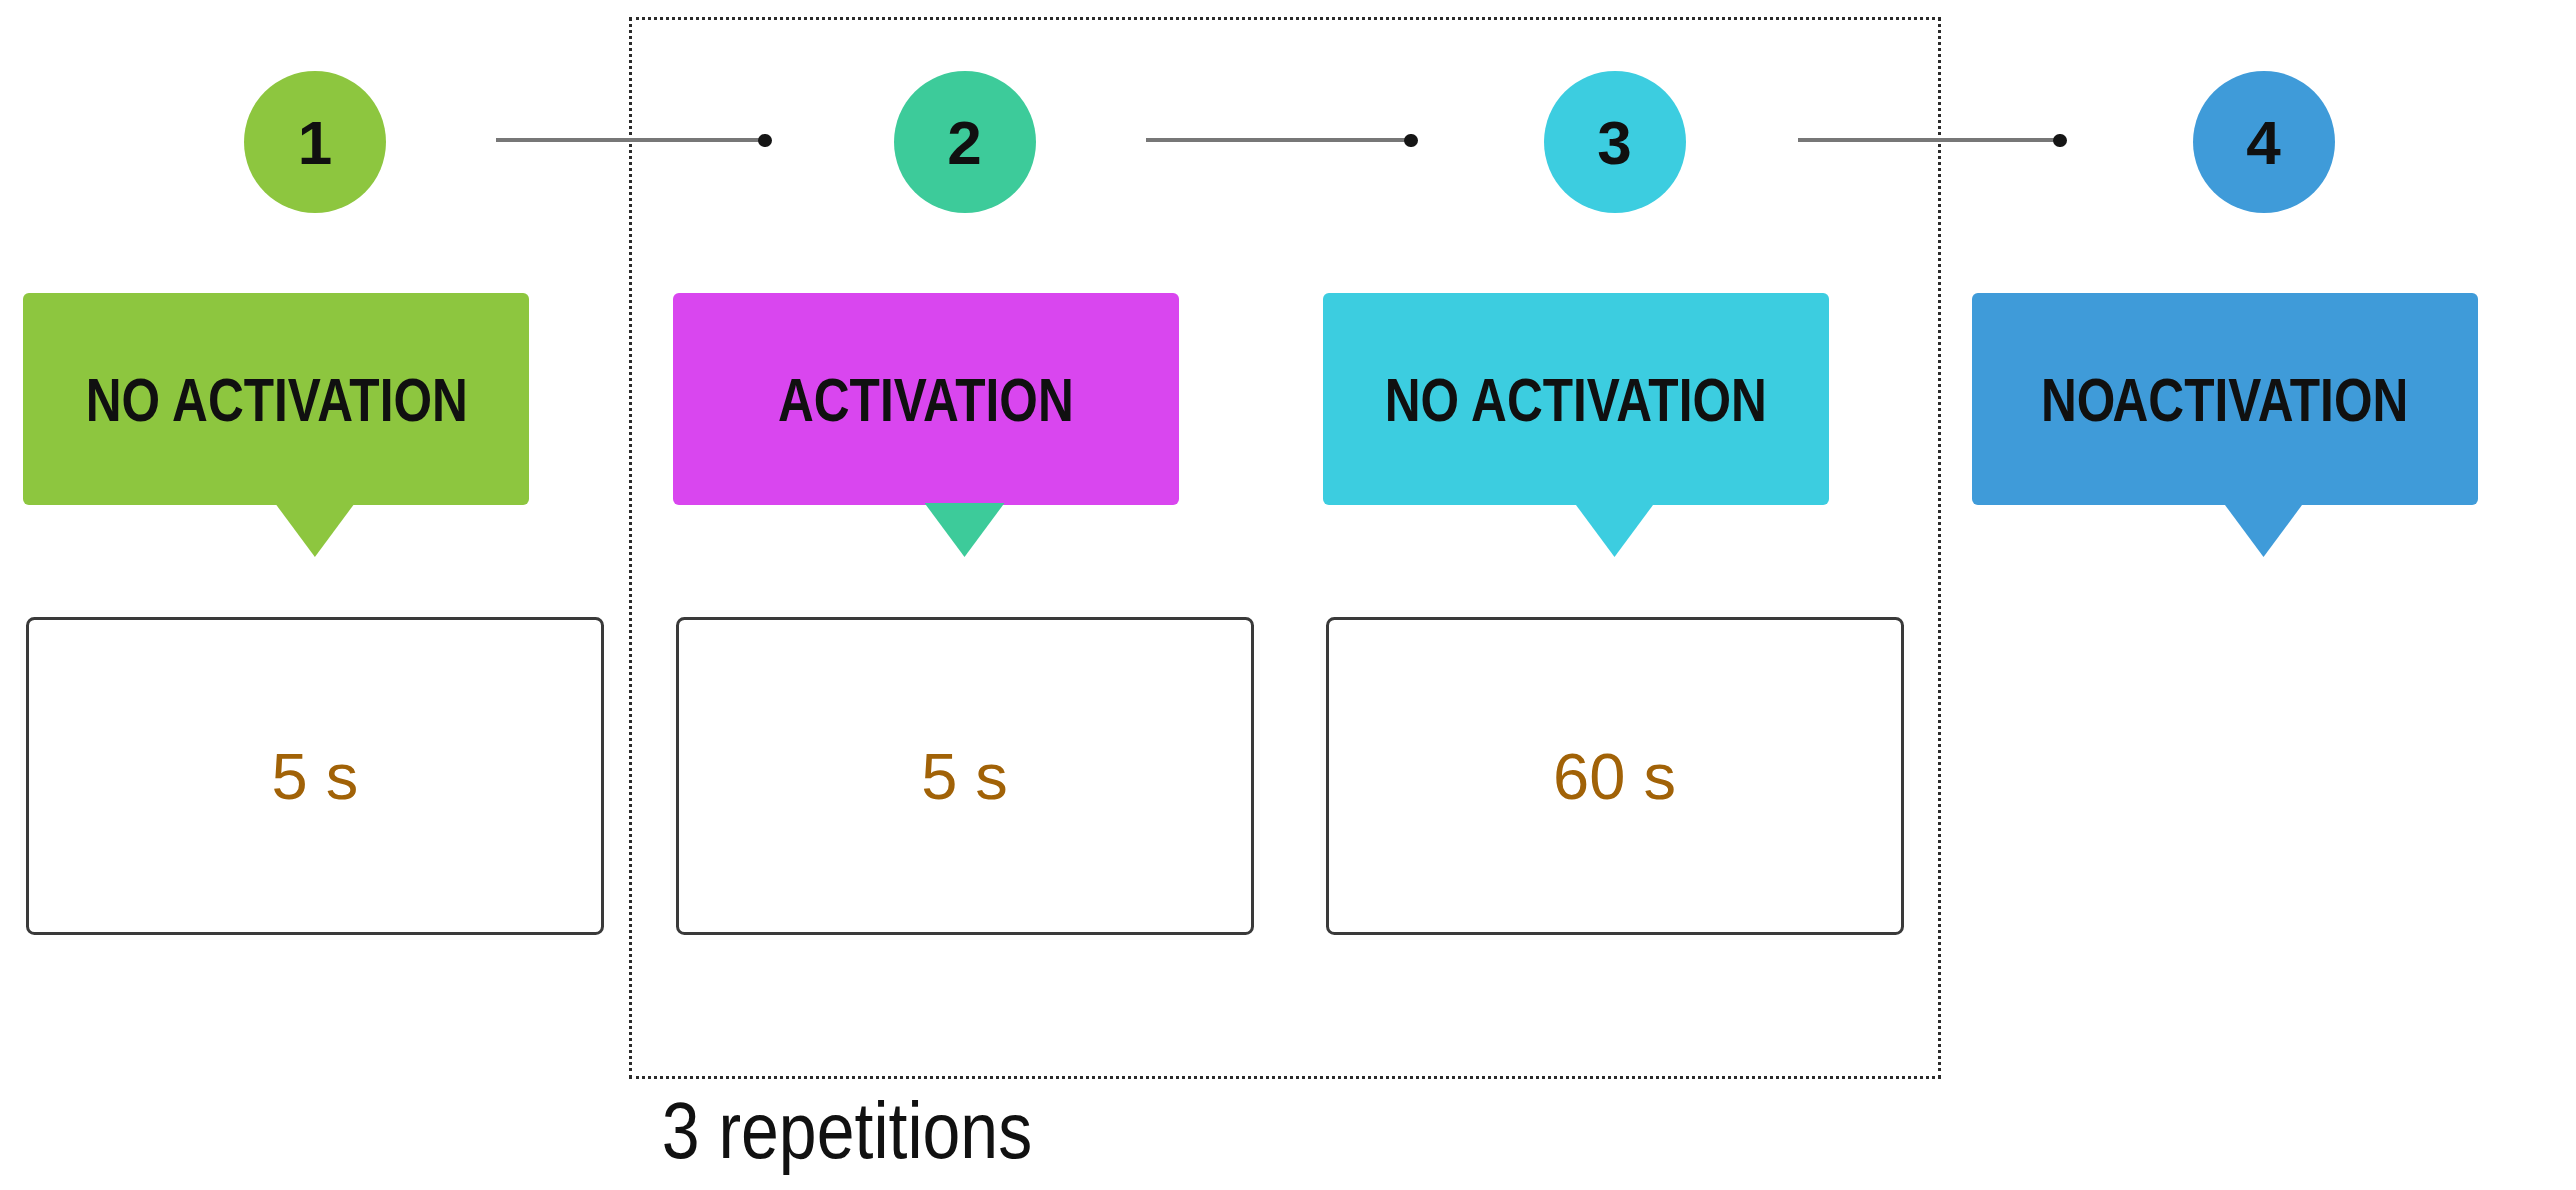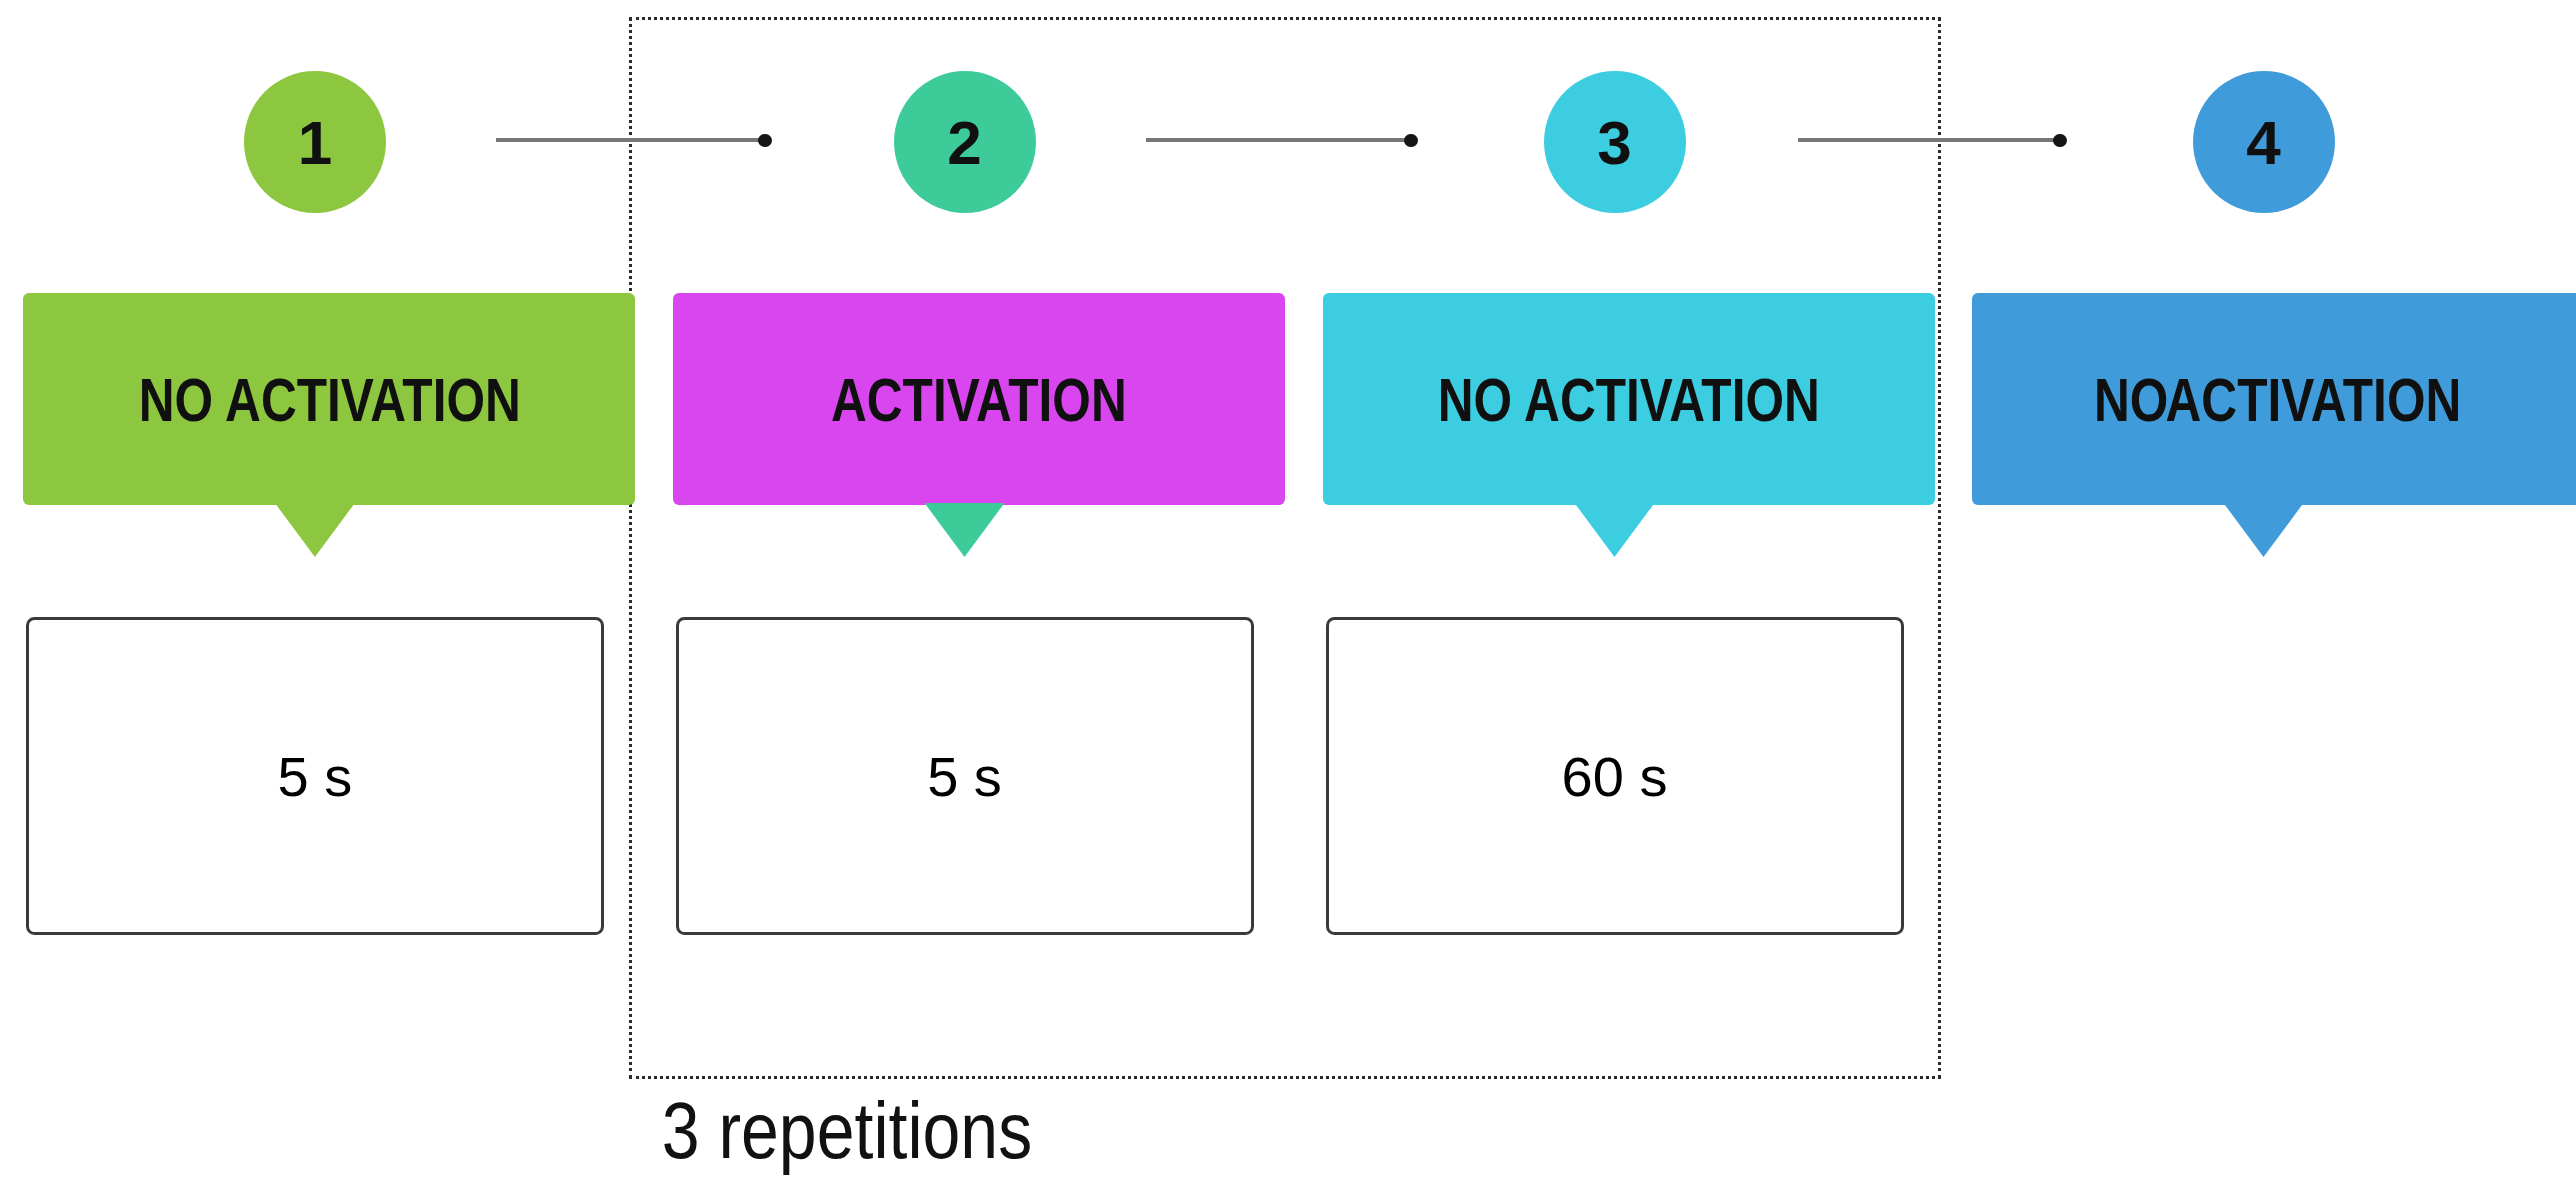--- a/index.html
+++ b/index.html
@@ -22,40 +22,40 @@
   
   .col{position:absolute;top:0;width:583px;height:1190px;z-index:3;}
   .col.c0{left:23.4px}.col.c1{left:673px}.col.c2{left:1323px}.col.c3{left:1972px}
   .step-circle{
     position:absolute;top:71px;left:50%;transform:translateX(-50%);
     width:142px;height:142px;border-radius:50%;
     display:flex;align-items:center;justify-content:center;
   }
   .step-circle span{font-size:62px;font-weight:700;color:#101010;}
   .bubble{
-    position:absolute;top:293px;left:0;width:612px;height:212px;border-radius:5.9px;
+    position:absolute;top:293px;left:0;width:506px;height:212px;border-radius:5.9px;
     display:flex;align-items:center;justify-content:center;box-sizing:border-box;
   }
   .bubble span{
     font-size:62px;font-weight:700;color:#101010;white-space:nowrap;
     transform:scaleX(0.8);letter-spacing:0px;
   }
   .bubble span.tight{word-spacing:-18.4px;}
   .tail{
     position:absolute;top:503px;left:50%;transform:translateX(-50%);
     width:80px;height:54px;
     -webkit-clip-path:polygon(0 0,100% 0,50% 100%);
     clip-path:polygon(0 0,100% 0,50% 100%);
   }
   .time-box{
     position:absolute;top:617px;left:2.5px;width:578px;height:318px;
     background:#ffffff;border:3.3px solid #3a3a3a;border-radius:8.4px;
     box-sizing:border-box;display:flex;align-items:center;justify-content:center;
   }
-  .time-box span{font-size:56px;font-weight:400;color:#000000;white-space:nowrap;}
+  .time-box span{font-size:65px;font-weight:400;color:#a16207;white-space:nowrap;}
   
   .arrow{position:absolute;z-index:4;height:13.4px;}
   .arrow .line{position:absolute;left:0;top:5px;height:4.2px;width:100%;background:#777777;}
   .arrow .dot{position:absolute;right:-1.7px;top:0.8px;width:13.4px;height:13.4px;border-radius:50%;background:#151515;}
   .arrow.a0{left:496px;top:133px;width:274px;}
   .arrow.a1{left:1146px;top:133px;width:270px;}
   .arrow.a2{left:1798px;top:133px;width:267px;}
 </style>
 </head>
 <body>

